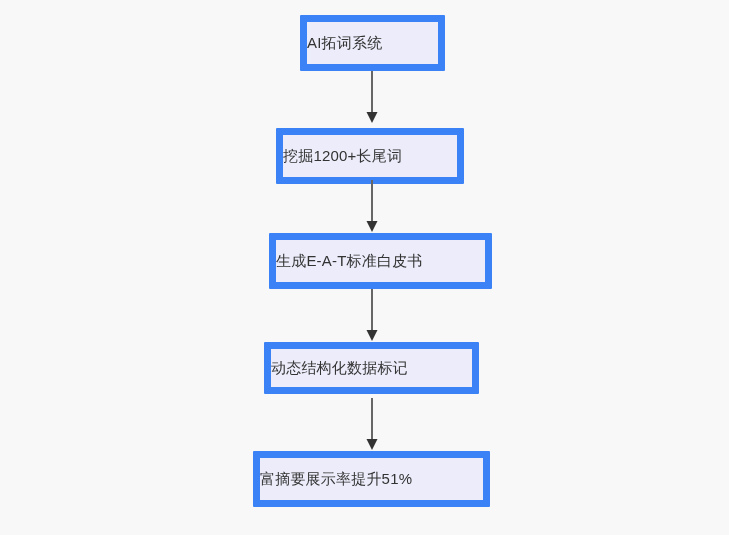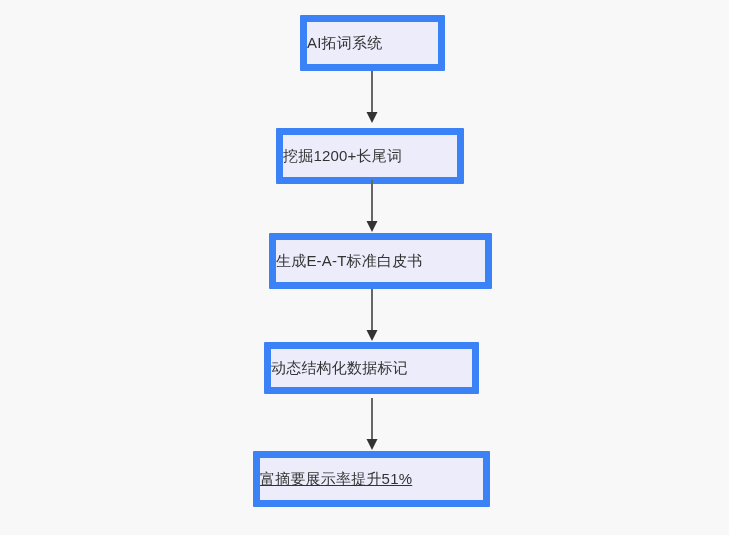--- a/index.html
+++ b/index.html
@@ -91,17 +91,17 @@
     <span class="node-label">动态结构化数据标记</span>
   </div>
 
   <div class="connector" style="left:361px; top:398px; height:53px;">
     <svg width="22" height="53" viewBox="0 0 22 53" xmlns="http://www.w3.org/2000/svg">
       <line x1="11" y1="0" x2="11" y2="44" stroke="#666666" stroke-width="2"></line>
       <polygon points="11,52 5.5,41 16.5,41" fill="#333333"></polygon>
     </svg>
   </div>
 
-  <div class="node" style="left:253px; top:451px; width:237px; height:56px;text-decoration:underline;">
+  <div class="node" style="left:253px; top:451px; width:237px; height:56px;">
     <span class="node-label">富摘要展示率提升51%</span>
   </div>
 
 </div>
 
 </body></html>

